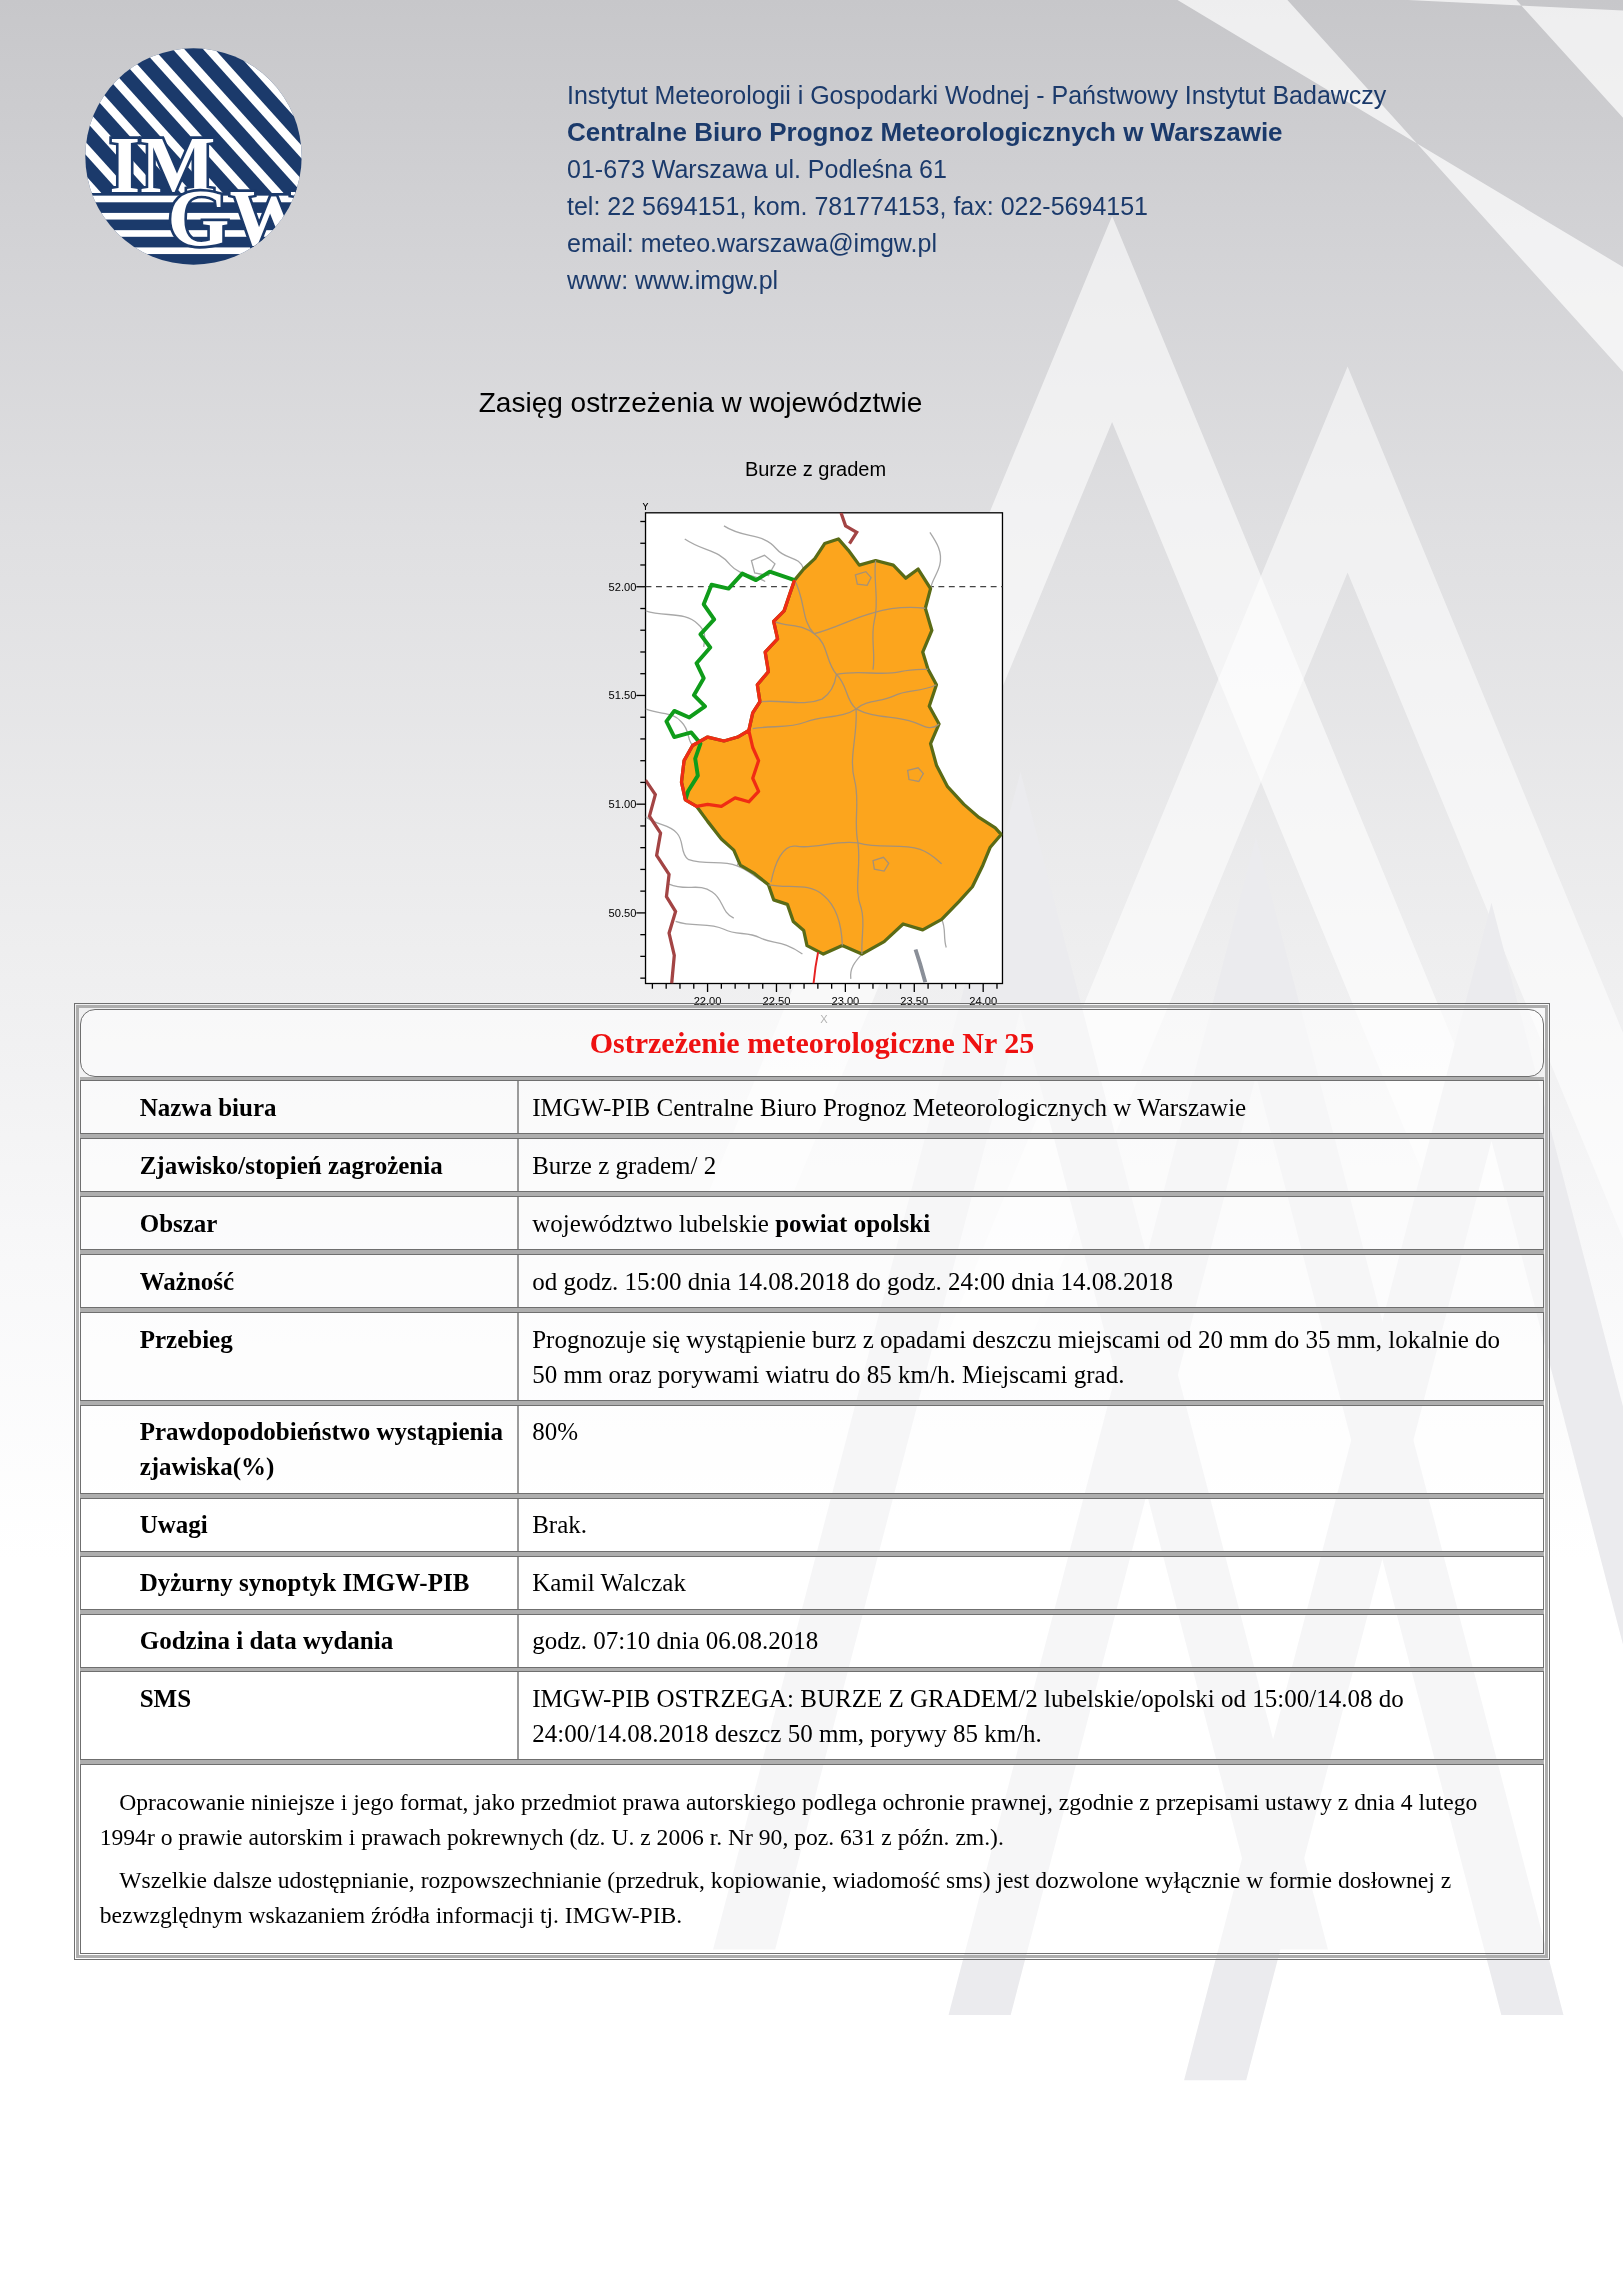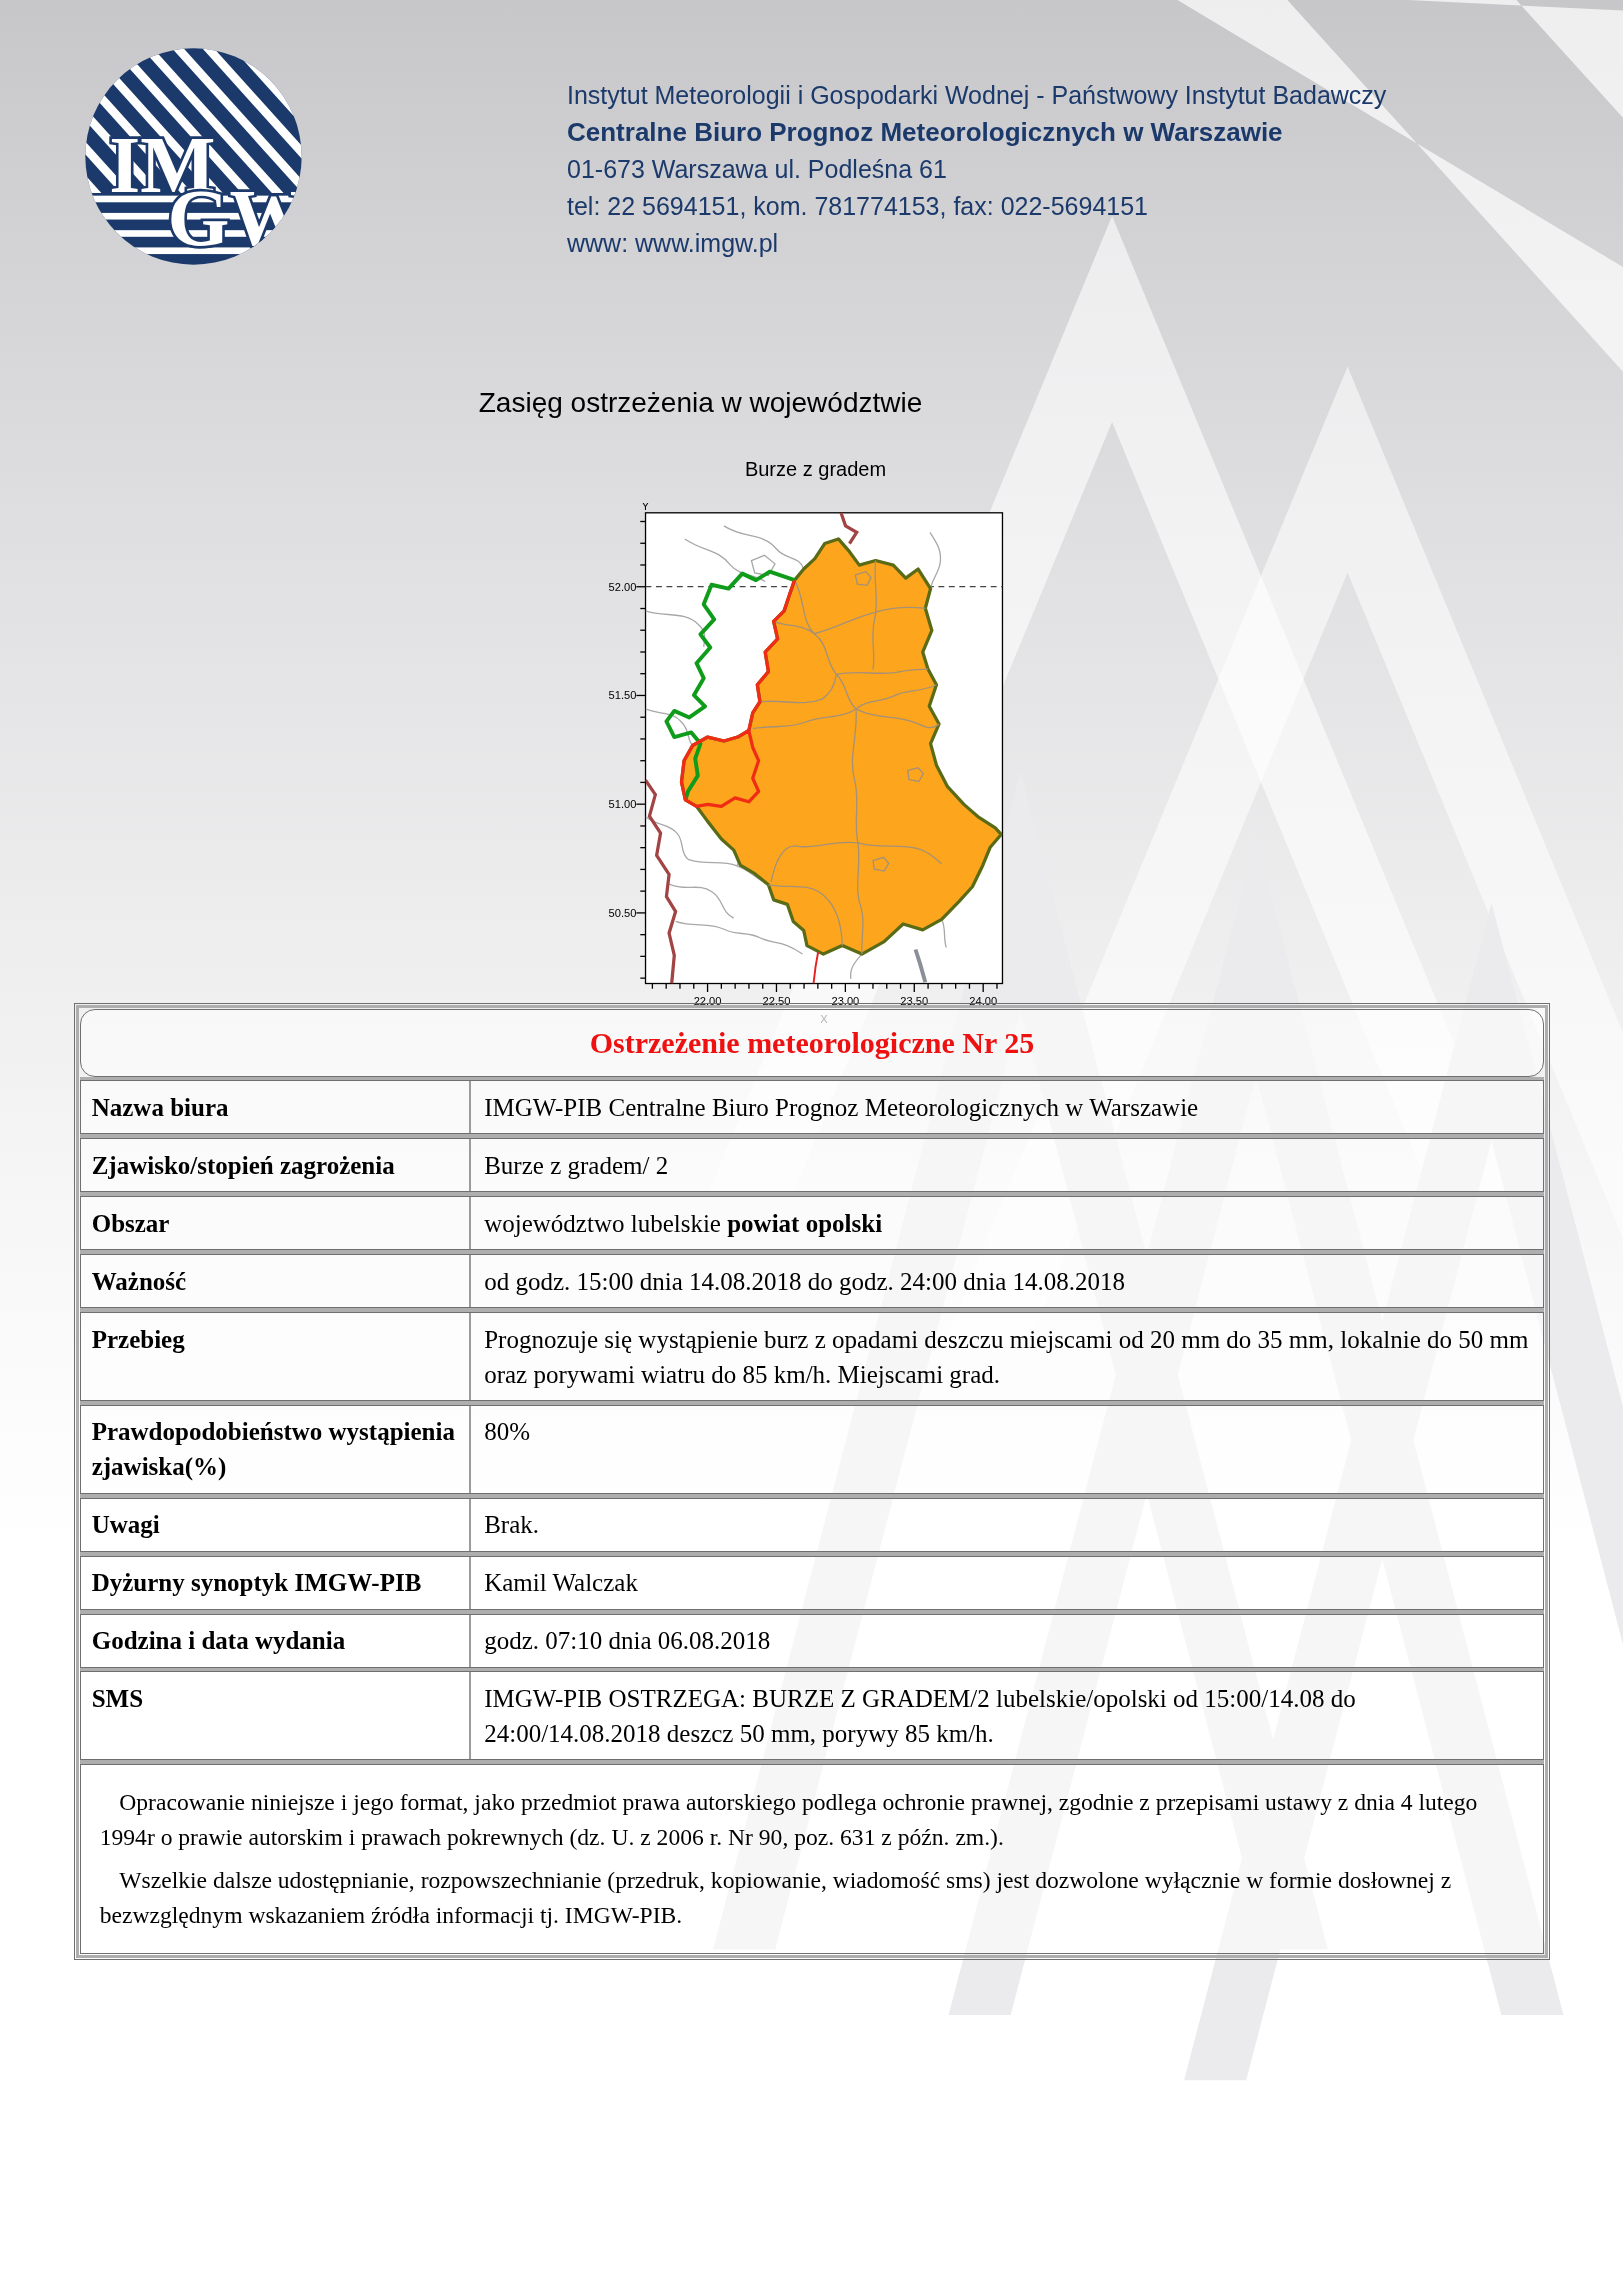--- a/index.html
+++ b/index.html
@@ -21,21 +21,21 @@
   #section-title{left:0;top:387px;width:1401px;text-align:center;color:#000;
                  font-size:28px;}
   #map-title{left:606px;top:458px;width:419px;text-align:center;color:#000;font-size:20px;}
   #mapsvg{left:606px;top:503px;}
 
   
   #warning-table{left:74px;top:1003px;width:1476px;box-sizing:border-box;
                  border:1.3px solid #6f6f6f;padding:5.2px;position:absolute;z-index:1;}
   #warning-table::before{content:"";position:absolute;inset:1.3px;border:3.9px solid #aeaeae;pointer-events:none;}
   .trow{position:relative;border:1.3px solid #6f6f6f;display:flex;align-items:stretch;
-        font-family:"Liberation Serif", serif;font-size:25px;color:#000;background:rgba(255,255,255,0.55);}
+        font-family:"Liberation Serif", serif;font-size:25px;color:#000;background:rgba(255,255,255,0.55);padding-left:48px;}
   .tsep{height:3.9px;background:#aeaeae;}
   .title-row{display:block;text-align:center;padding:15.7px 6.5px;
              font-weight:bold;font-size:30px;color:var(--title_red);border-radius:15px;}
   .lcell{width:390px;box-sizing:border-box;border-right:2.6px solid #9b9b9b;
          padding:8.5px 10.5px;font-weight:bold;line-height:35px;flex:0 0 auto;}
   .vcell{flex:1 1 auto;padding:8.5px 13px;line-height:35px;}
   .footer-row{display:block;padding:11.8px 10.5px;font-size:23.6px;line-height:35px;}
   .footer-row p{margin:8px;text-indent:19.6px;}
 </style>
 </head>
@@ -100,20 +100,21 @@
       <text x="38" y="218" font-family="Liberation Serif, serif" font-weight="bold" font-size="120" fill="#ffffff" stroke="var(--brand_navy)" stroke-width="8" paint-order="stroke">IM</text>
       <text x="126" y="298" font-family="Liberation Serif, serif" font-weight="bold" font-size="120" fill="#ffffff" stroke="var(--brand_navy)" stroke-width="8" paint-order="stroke">GW</text>
     </g>
   </svg>
 
   <div id="header-block" class="layer">
     <div class="hline">Instytut Meteorologii i Gospodarki Wodnej - Państwowy Instytut Badawczy</div>
     <div class="hline bold">Centralne Biuro Prognoz Meteorologicznych w Warszawie</div>
     <div class="hline">01-673 Warszawa ul. Podleśna 61</div>
     <div class="hline">tel: 22 5694151, kom. 781774153, fax: 022-5694151</div>
+    <div class="hline">email: meteo.warszawa@imgw.pl</div>
     <div class="hline">www: www.imgw.pl</div>
   </div>
 
   <div id="section-title" class="layer">Zasięg ostrzeżenia w województwie</div>
 
   <div id="map-title" class="layer">Burze z gradem</div>
   <svg id="mapsvg" class="layer" width="419" height="523" viewBox="0 0 640 800">
 
     <rect x="60" y="15" width="546" height="720" fill="#ffffff" stroke="#000" stroke-width="2"></rect>
 

